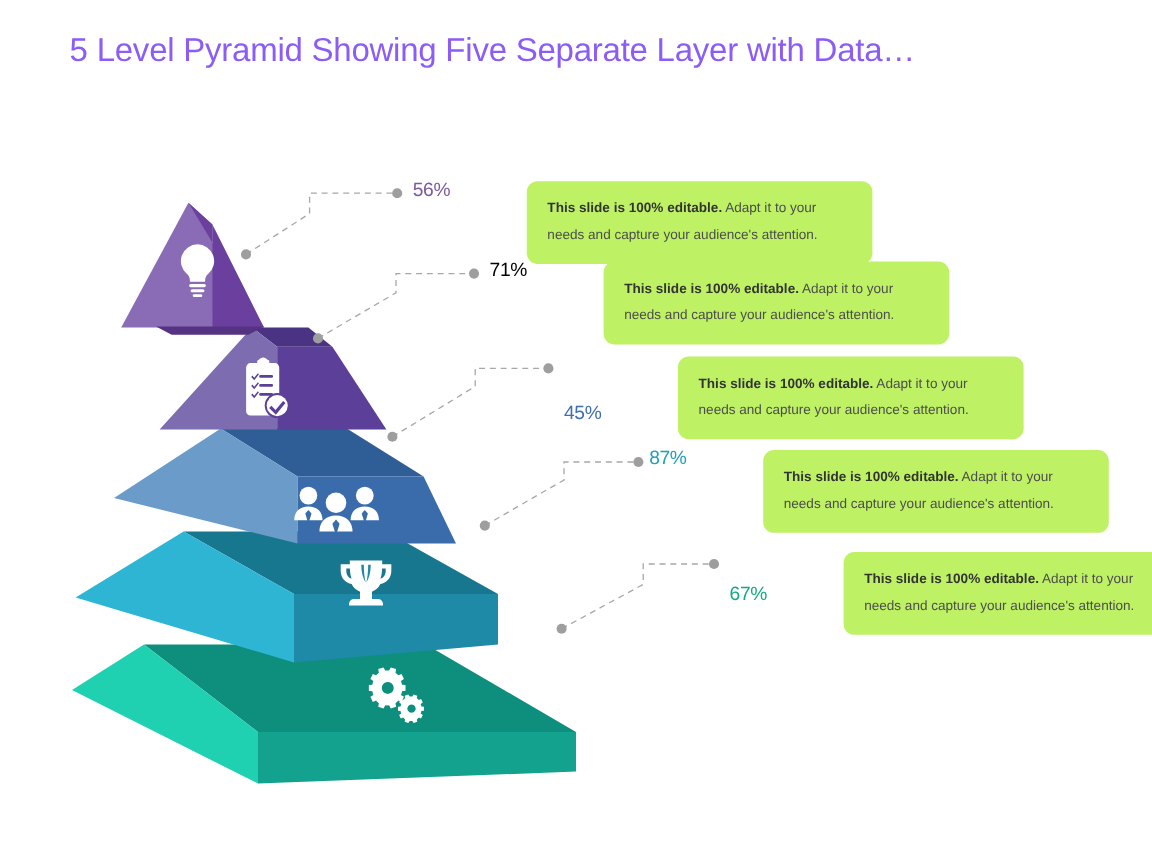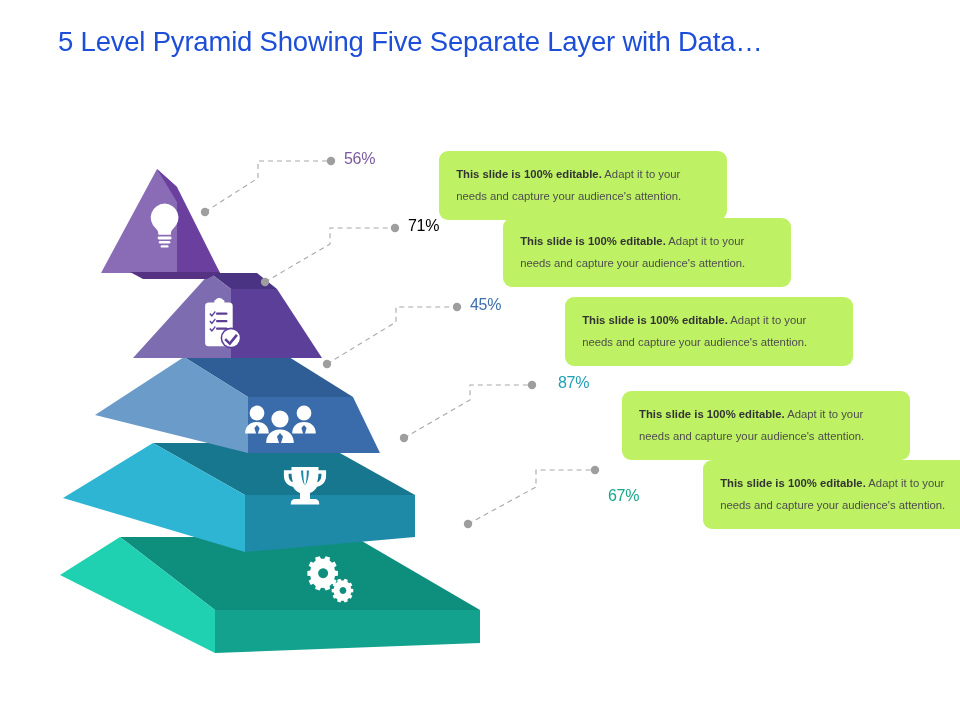--- a/index.html
+++ b/index.html
@@ -17,21 +17,21 @@
   }
 
   
   #slide-title {
     position: absolute;
     left: 58px;
     top: 26px;
     width: 880px;
     font-size: 27.5px;
     font-weight: 400;
-    color: #1d4ed8;
+    color: #8b5cf6;
     letter-spacing: -0.2px;
     white-space: nowrap;
   }
 
   
   #pyramid-graphic {
     position: absolute;
     left: 45px;
     top: 155px;
     width: 470px;
@@ -243,30 +243,30 @@
   <div class="pct-value" style="color: #000000;">71%</div>
   <div class="text-card" style="margin-left:64px; width:288px;">
     <span class="line">
       <b>This slide is 100% editable.</b><span> Adapt it to your</span>
     </span>
     <span class="line">needs and capture your audience's attention.</span>
   </div>
 </div>
 
 <div class="callout-row" style="left:470px; top:297px;">
-  <div class="pct-value" style="color: rgb(63, 111, 173);">45%</div>
-  <div class="text-card" style="margin-left:64px; width:288px;">
-    <span class="line">
-      <b>This slide is 100% editable.</b><span> Adapt it to your</span>
-    </span>
-    <span class="line">needs and capture your audience's attention.</span>
-  </div>
-</div>
-
-<div class="callout-row" style="left:558px; top:375px;flex-direction:column;">
+  <div class="pct-value" style="color: rgb(63, 111, 173); margin-top: 40px;">45%</div>
+  <div class="text-card" style="margin-left:64px; width:288px;">
+    <span class="line">
+      <b>This slide is 100% editable.</b><span> Adapt it to your</span>
+    </span>
+    <span class="line">needs and capture your audience's attention.</span>
+  </div>
+</div>
+
+<div class="callout-row" style="left:541px; top:375px;">
   <div class="pct-value" style="color: rgb(32, 160, 184);">87%</div>
   <div class="text-card" style="margin-left:64px; width:288px;">
     <span class="line">
       <b>This slide is 100% editable.</b><span> Adapt it to your</span>
     </span>
     <span class="line">needs and capture your audience's attention.</span>
   </div>
 </div>
 
 <div class="callout-row" style="left:608px; top:460px;">

